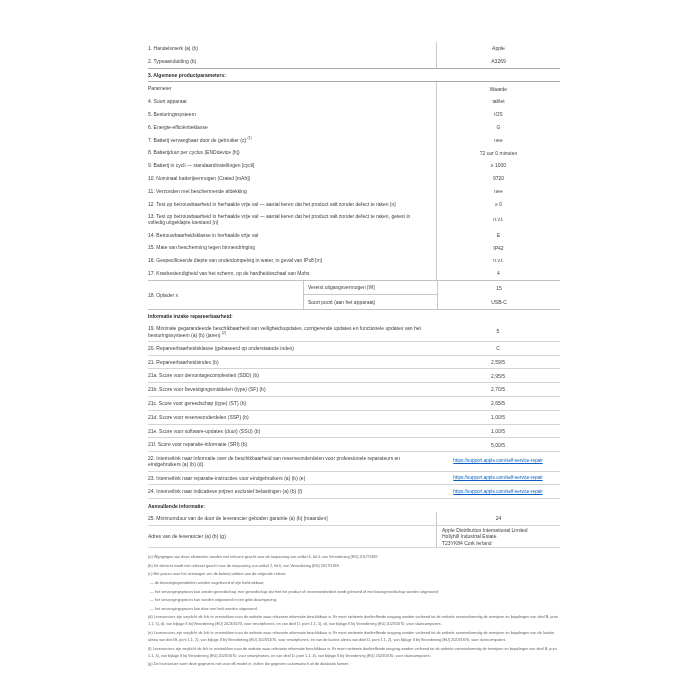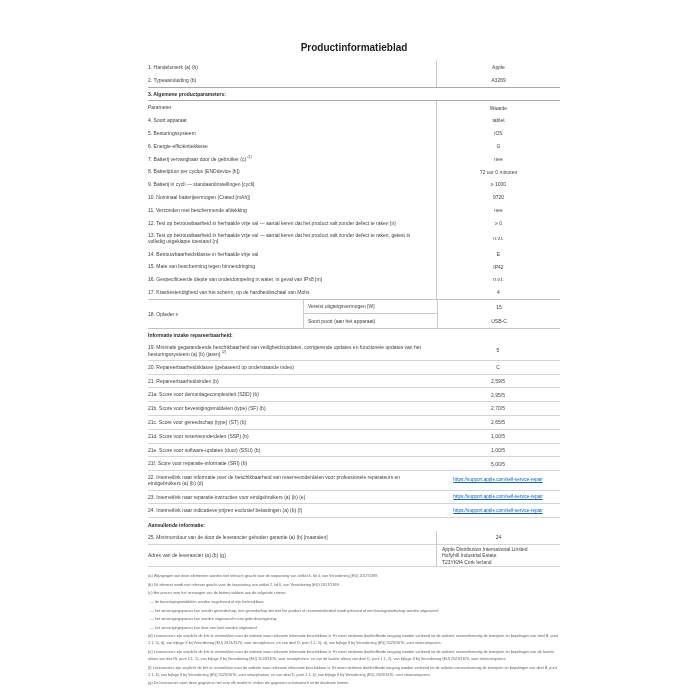--- a/index.html
+++ b/index.html
@@ -37,21 +37,20 @@
   a.rlink { color:#0a60c2; text-decoration:underline; font-size:4.6px; word-break:break-all; }
 
   .footnotes { margin-top:6px; color:#5f5f63; }
   .footnotes p { font-size:3.8px; line-height:1.85; margin:0 0 1.6px 0; }
   .footnotes p.indent { margin-left:2px; }
 </style>
 </head>
 <body>
 
 <div class="page">
-  <h1 class="title">Productinformatieblad</h1>
 
   <div class="row div">
     <div class="lbl">1. Handelsmerk (a) (b)</div>
     <div class="val">Apple</div>
   </div>
   <div class="row div">
     <div class="lbl">2. Typeaanduiding (b)</div>
     <div class="val">A3269</div>
   </div>
 

